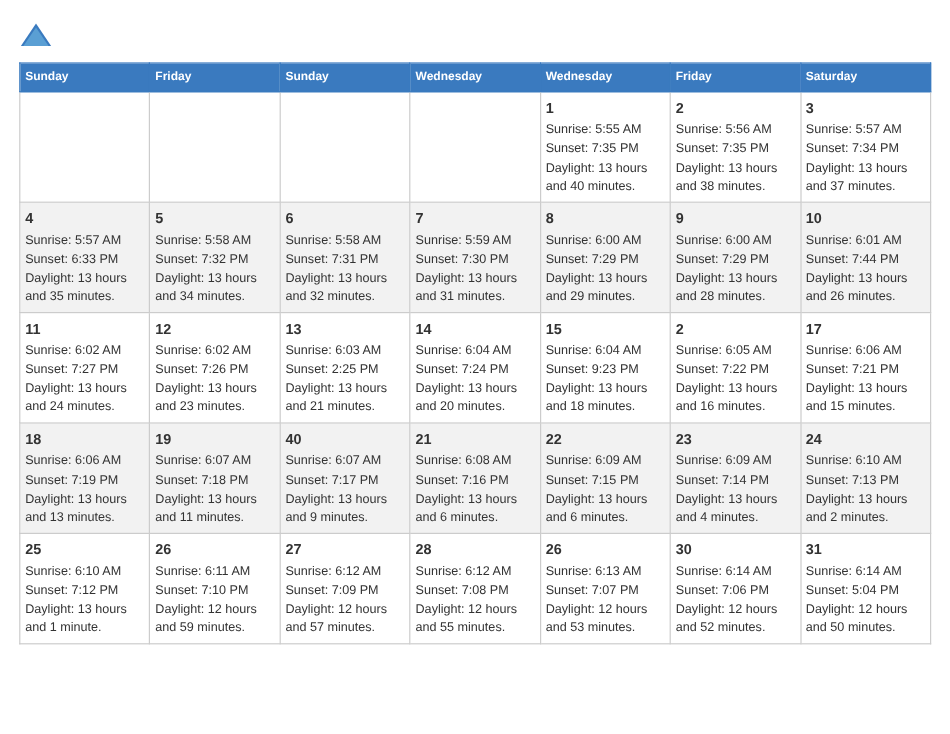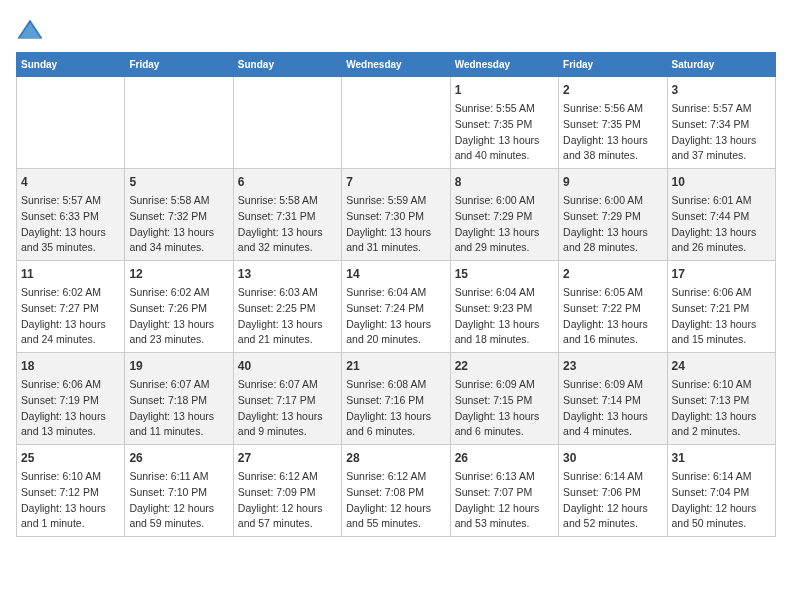--- a/index.html
+++ b/index.html
@@ -337,19 +337,19 @@
         <td>
           <span class="day-number">30</span>
           <div class="day-cell">Sunrise: 6:14 AM</div>
           <div class="day-cell">Sunset: 7:06 PM</div>
           <div class="day-cell">Daylight: 12 hours</div>
           <div class="day-cell">and 52 minutes.</div>
         </td>
         <td>
           <span class="day-number">31</span>
           <div class="day-cell">Sunrise: 6:14 AM</div>
-          <div class="day-cell">Sunset: 7:04 PM</div>
+          <div class="day-cell">Sunset: 5:04 PM</div>
           <div class="day-cell">Daylight: 12 hours</div>
           <div class="day-cell">and 50 minutes.</div>
         </td>
       </tr>
     </tbody>
 </table>
 
 </body></html>

